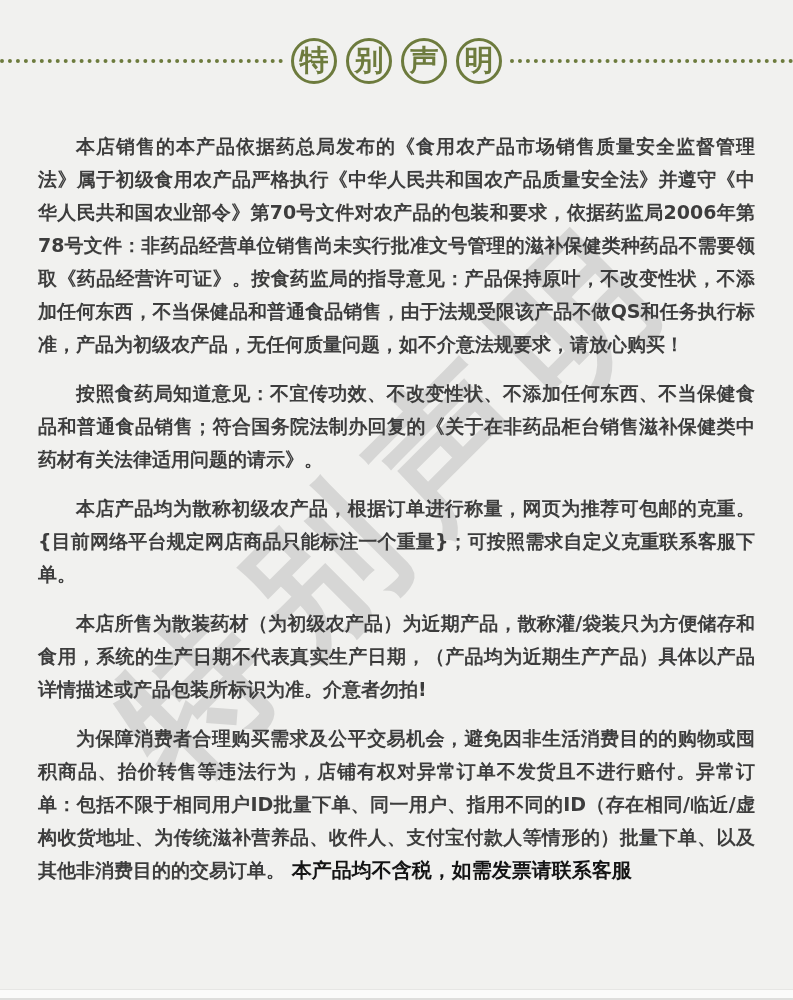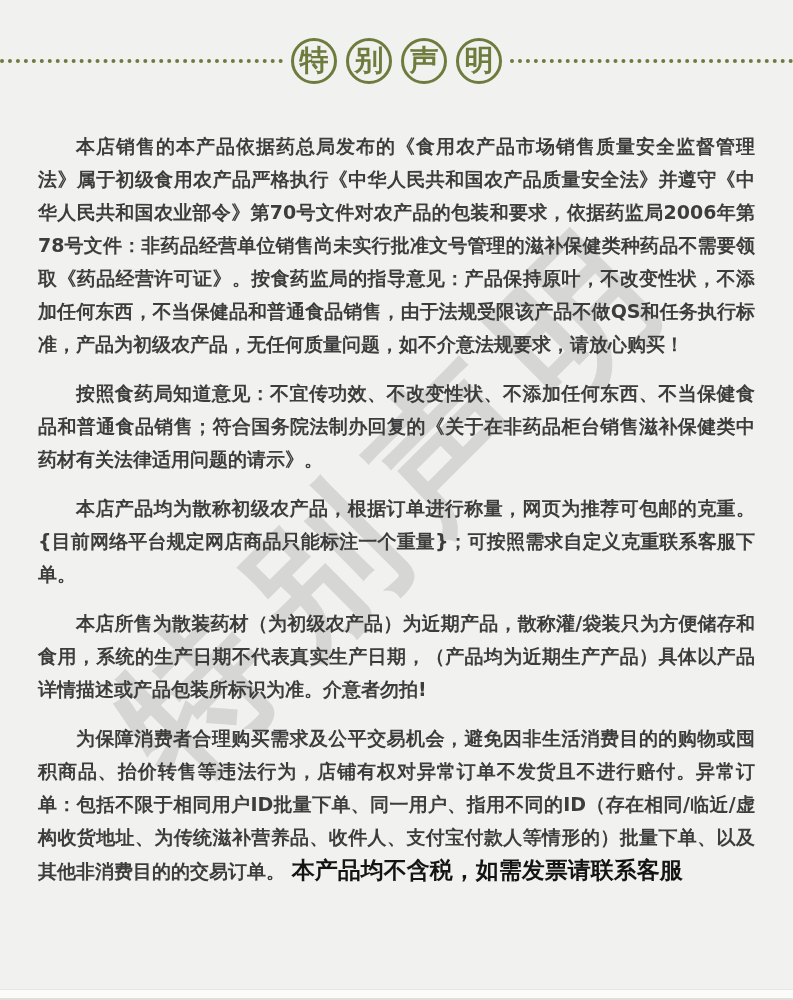--- a/index.html
+++ b/index.html
@@ -70,21 +70,21 @@
   .para {
     margin: 16px 0 5px 0;
     font-size: 19px;
     line-height: 33px;
     text-indent: 2em;
     color: #3d3d3d;
     font-weight: 600;
     text-align: justify;
   }
   .tax-inline {
-    font-size: 23px;
+    font-size: 20px;
     font-weight: 700;
     color: #141414;
   }
   .bottom-strip {
     position: absolute;
     left: 0;
     right: 0;
     bottom: 0;
     height: 8px;
     background: #fbfbfa;

